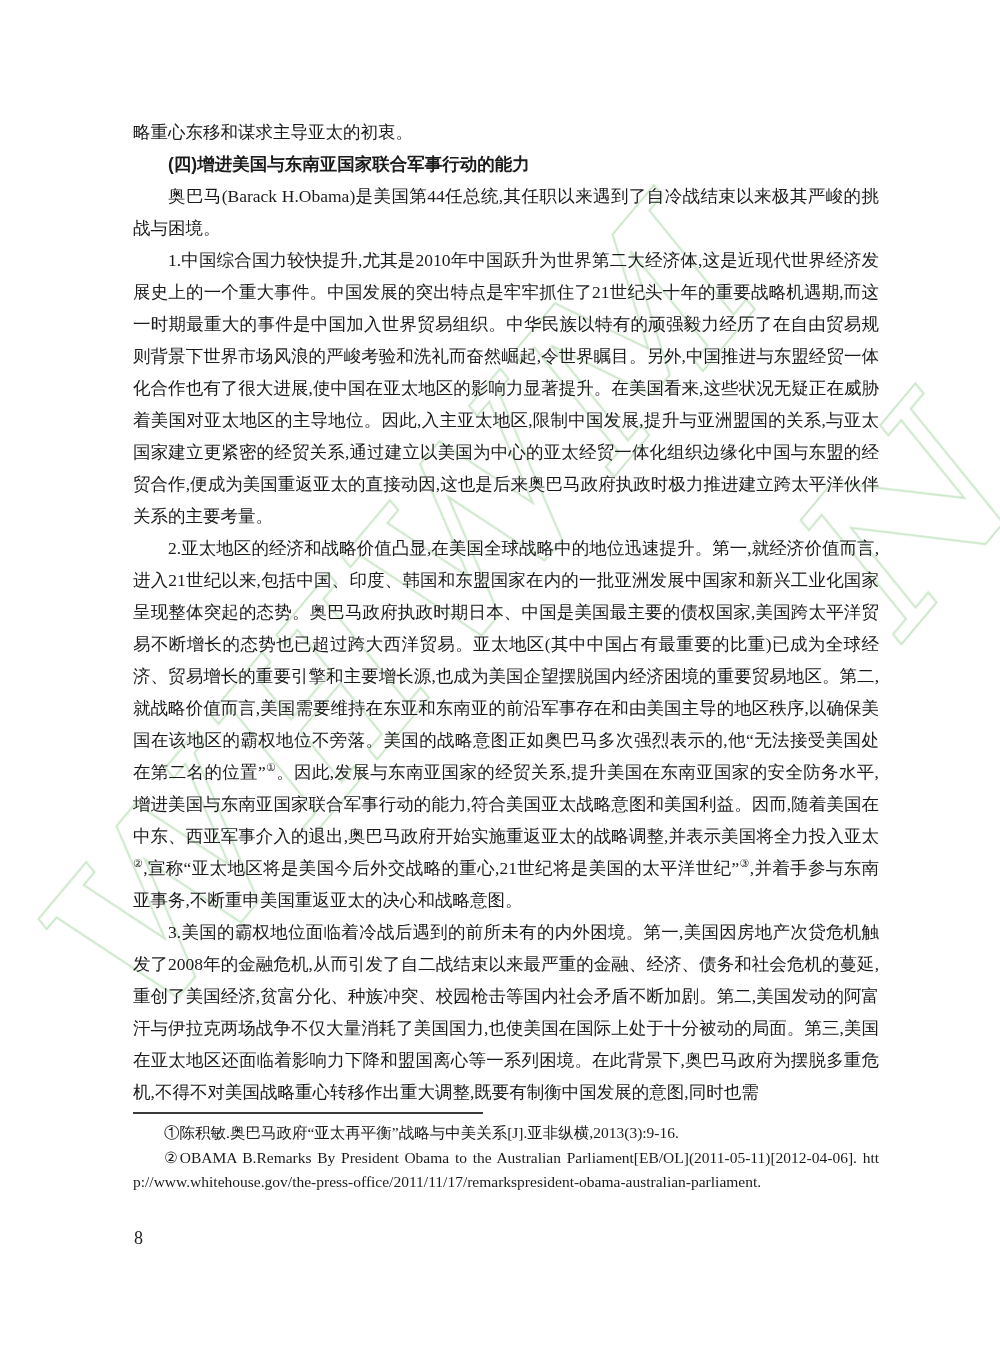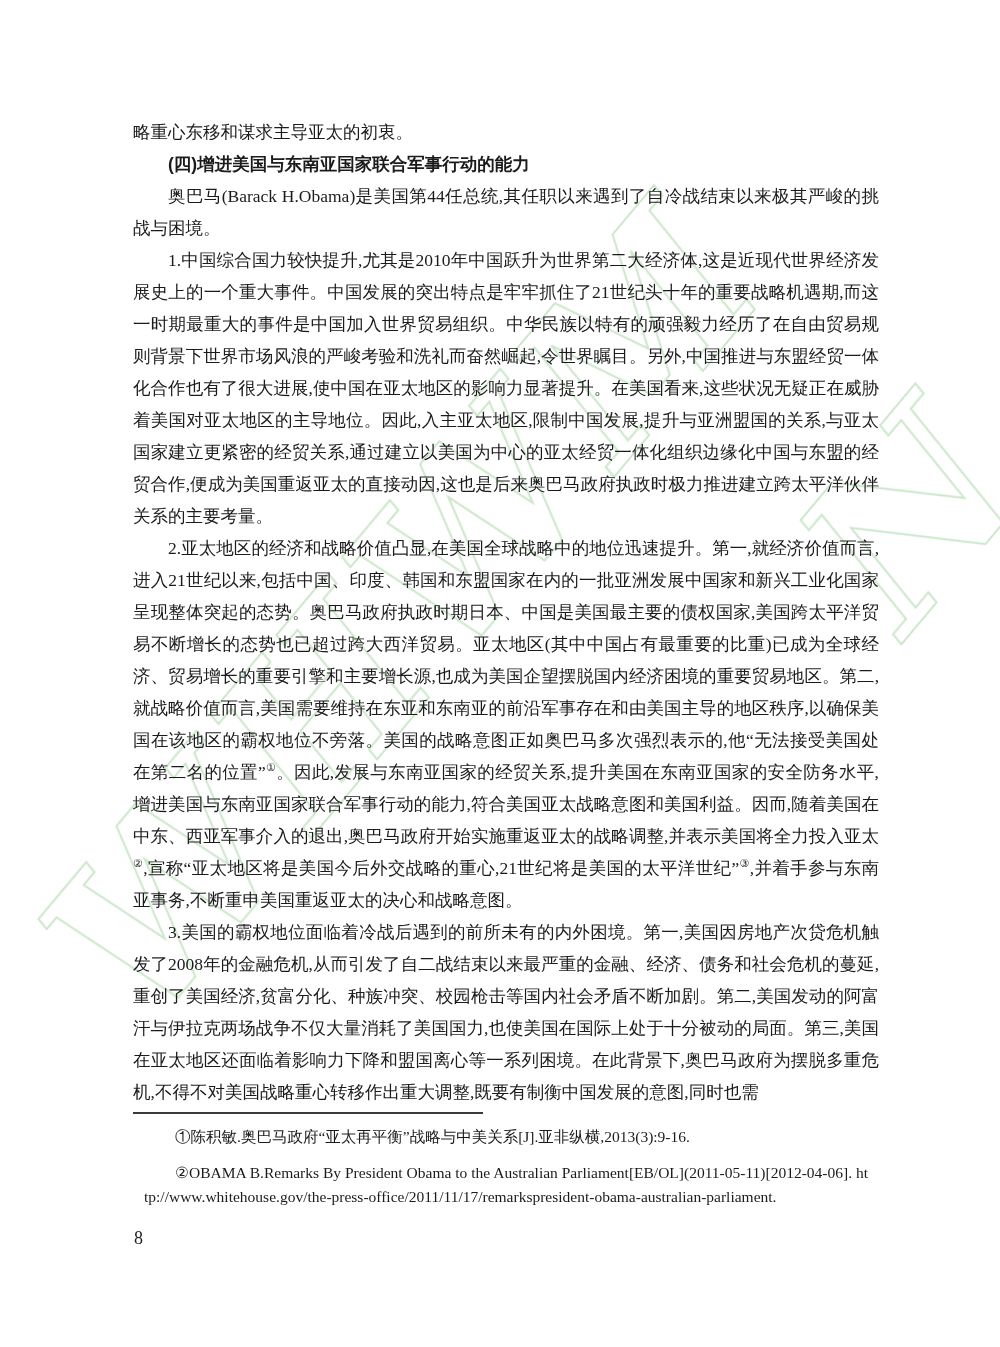--- a/index.html
+++ b/index.html
@@ -56,21 +56,21 @@
     top: 1112px;
     width: 746px;
   }
   .footnote-rule {
     width: 350px;
     height: 0;
     border-top: 2px solid #3a3a3a;
     margin-bottom: 7px;
   }
   .footnote {
-    margin: 11px;
+    margin: 0;
     font-size: 15.5px;
     line-height: 24.5px;
     text-align: justify;
     text-indent: 31px;
     word-break: break-all;
   }
   .page-number {
     position: absolute;
     left: 134px;
     top: 1228px;

